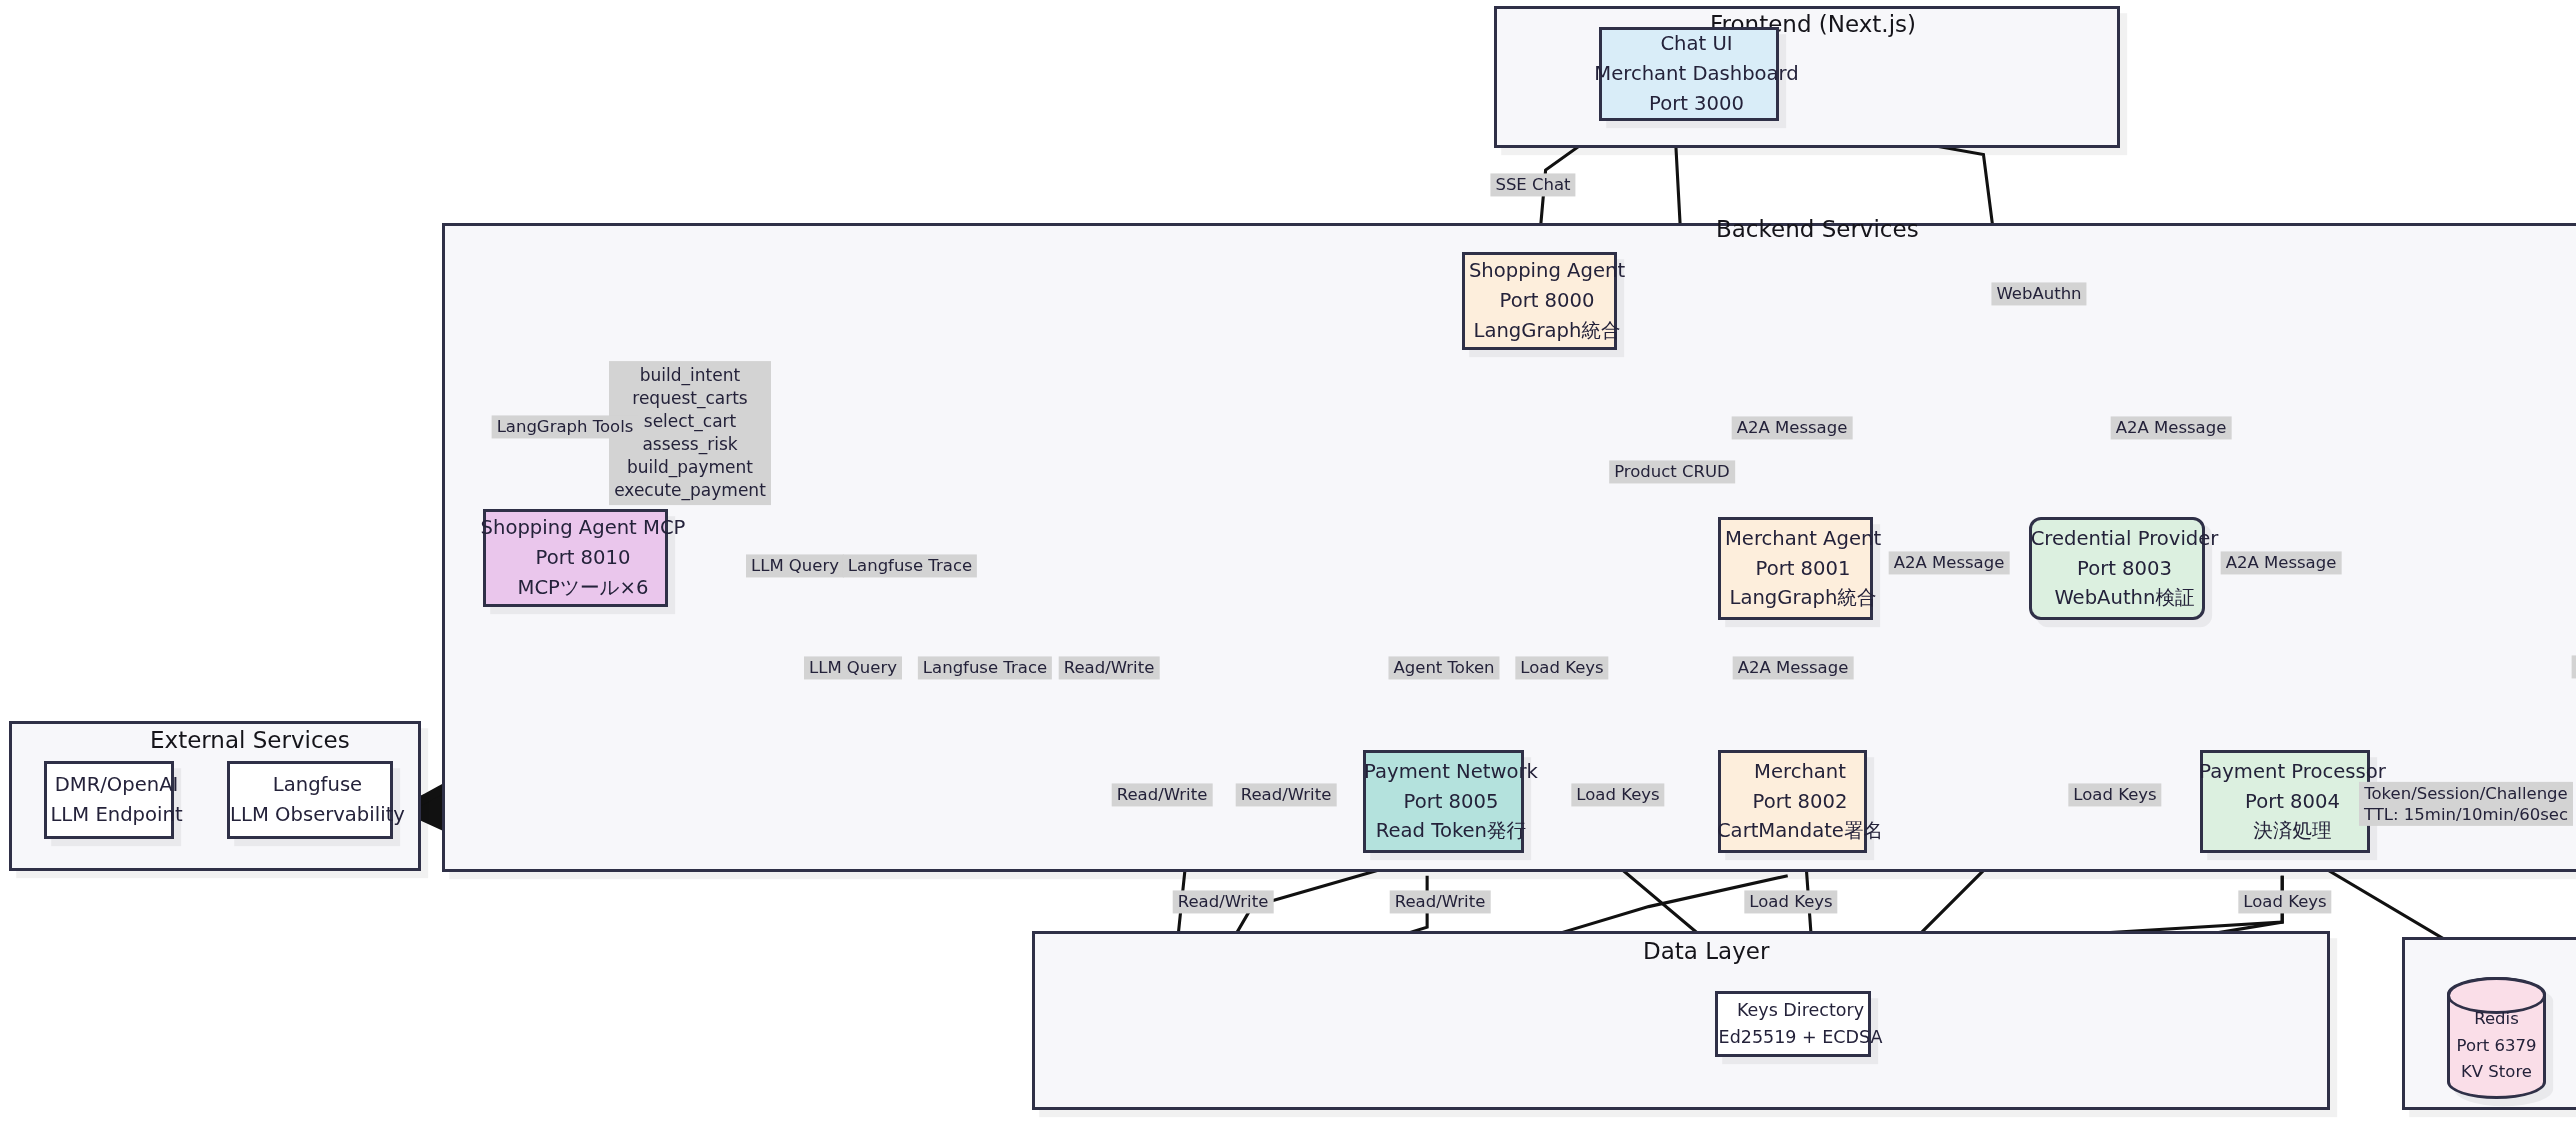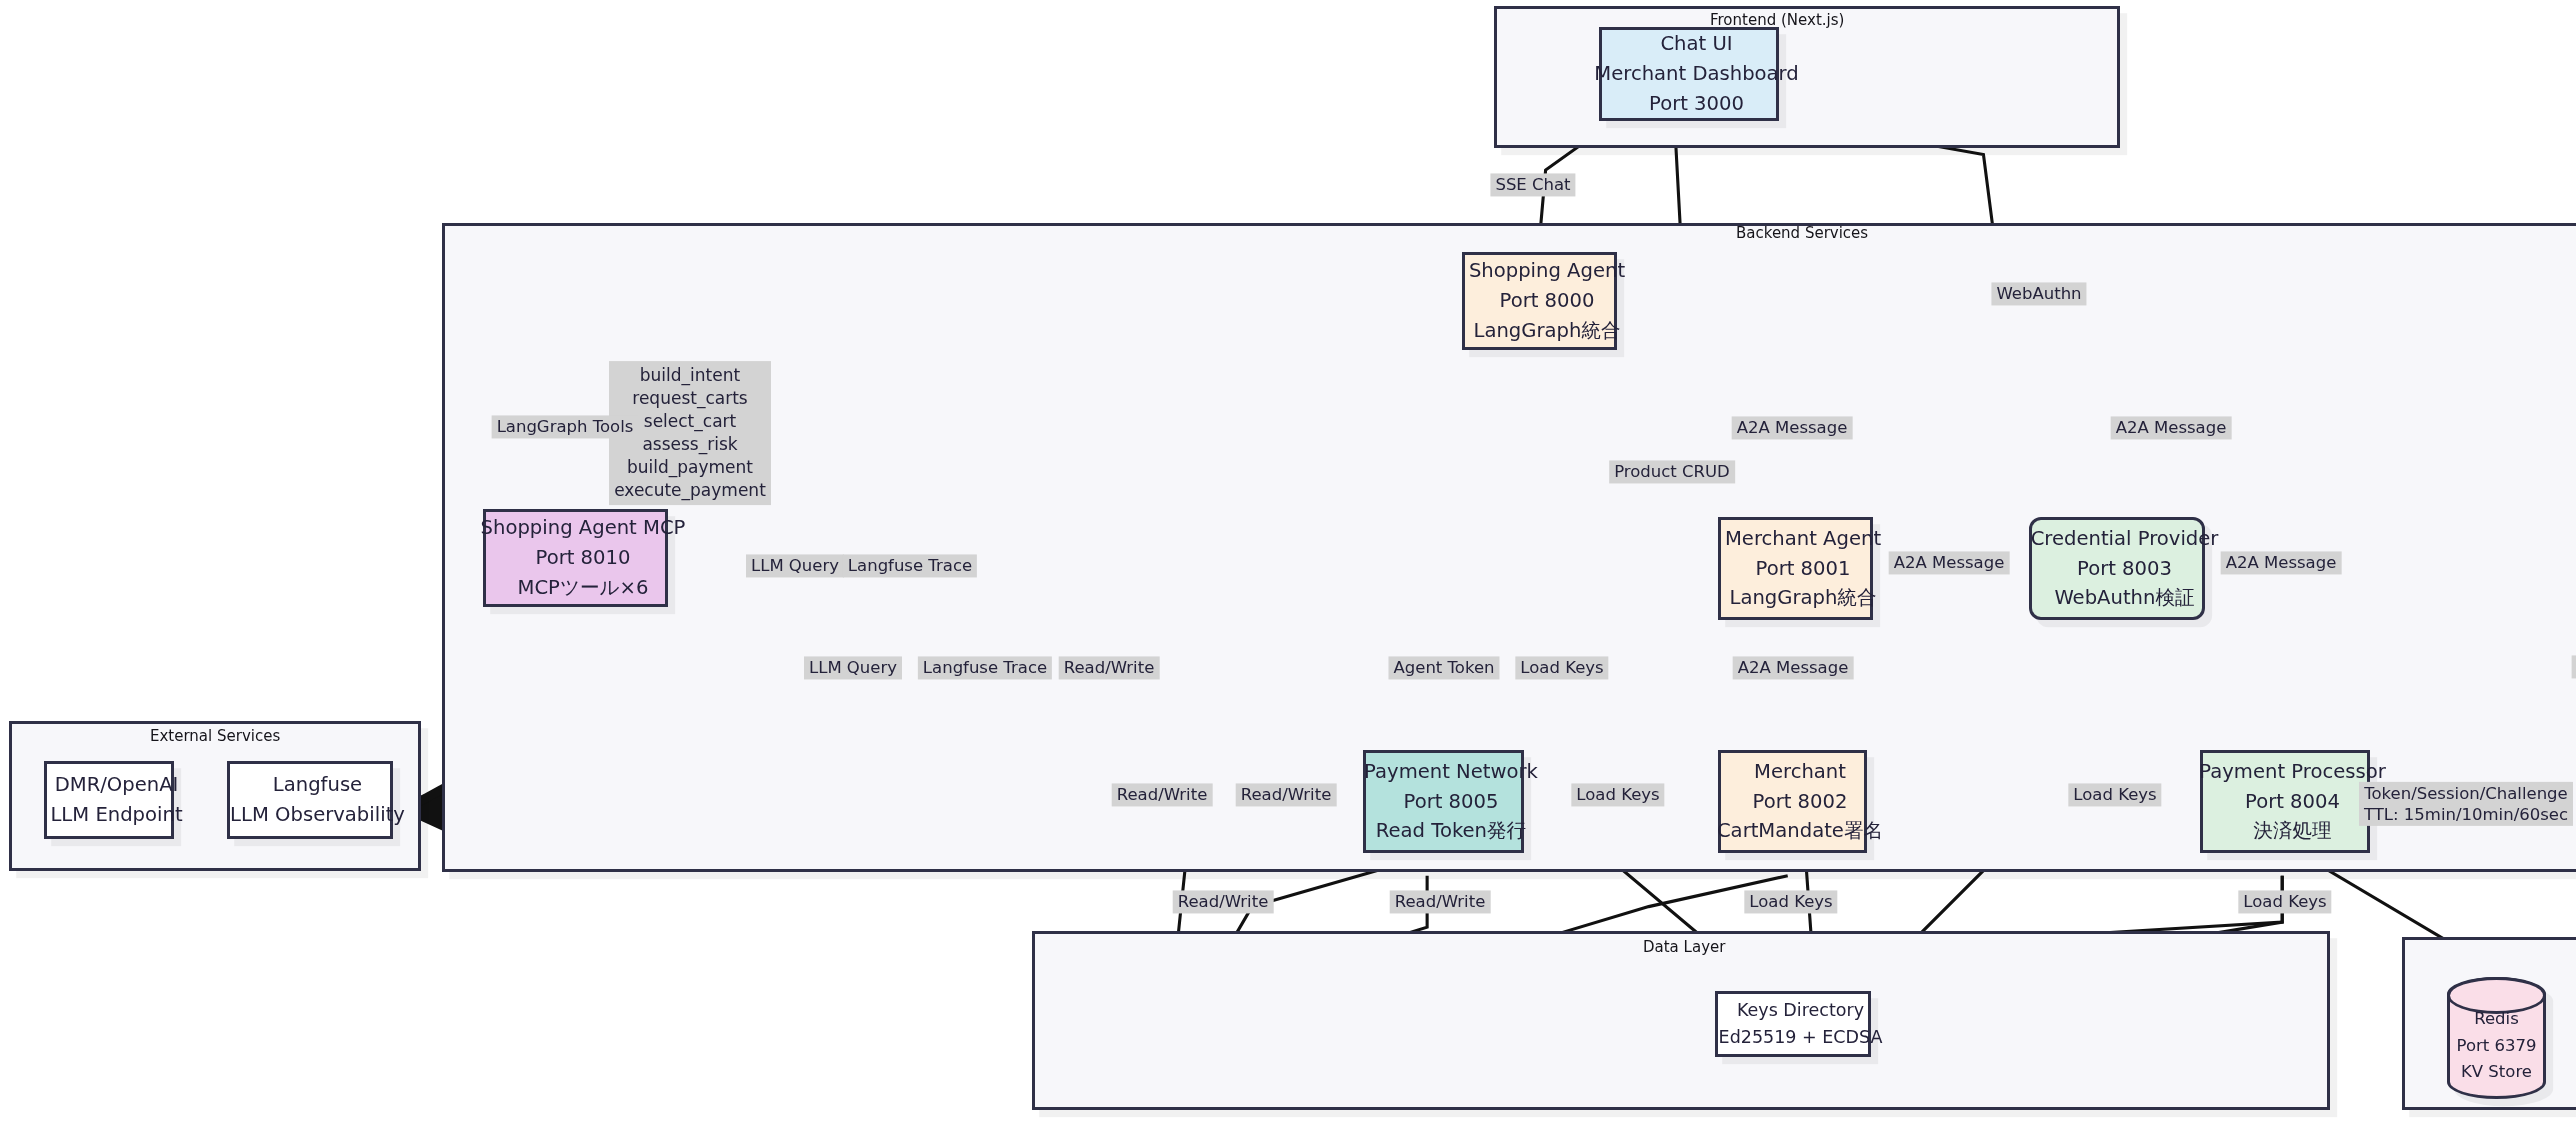--- a/index.html
+++ b/index.html
@@ -2,21 +2,21 @@
 <html style="font-size:8.2px"><head>
 <meta charset="utf-8">
 <style>
   html,body{margin:0;padding:0;background:#ffffff;}
   body{font-family:"DejaVu Sans","Liberation Sans",sans-serif;}
   #stage{position:relative;width:3118px;height:1124px;background:#ffffff;overflow:hidden;}
   svg#wires{position:absolute;left:0;top:0;width:3118px;height:1124px;pointer-events:none;}
 
   .cluster{position:absolute;background:#f7f7fa;border:3.1px solid #2f3047;box-sizing:border-box;
            box-shadow:7.2px 7.2px 0 0 rgba(0,0,0,0.055);}
-  .cluster-title{position:absolute;font-size:15px;color:#15141a;white-space:nowrap;
+  .cluster-title{position:absolute;font-size:23px;color:#15141a;white-space:nowrap;
            font-family:"DejaVu Sans","Liberation Sans",sans-serif;}
 
   .node{position:absolute;box-sizing:border-box;border:3.1px solid #2f3047;
         display:flex;flex-direction:column;align-items:center;justify-content:center;
         color:#24223a;font-size:19.6px;line-height:1.52;text-align:center;
         box-shadow:7.2px 7.2px 0 0 rgba(0,0,0,0.055);padding-left:15px;}
   .node span{display:block;white-space:nowrap;}
 
   .cyl{position:absolute;box-sizing:border-box;color:#24223a;font-size:18.5px;line-height:1.6;
        text-align:center;display:flex;flex-direction:column;align-items:center;justify-content:center;}
@@ -135,21 +135,21 @@
       <path d="M 5760,1440 L 5760,1800 L 5885,1880" marker-end="url(#ah)"></path>
       <path d="M 5920,1440 L 5920,1800 L 5940,1880" marker-end="url(#ah)"></path>
       <path d="M 5990,1500 L 5995,1800 L 5990,1880" marker-end="url(#ah)"></path>
     </g>
   </svg>
 
   <div class="cluster" style="left:1494px;top:6.2px;left:1494px;width:626px;height:142px;"></div>
   <div class="cluster-title" style="left:1710px;top:11.3px;">Frontend (Next.js)</div>
 
   <div class="cluster" style="left:442px;top:223px;width:2658px;height:649px;"></div>
-  <div class="cluster-title" style="left:1716px;top:224px;margin-left:20px;">Backend Services</div>
+  <div class="cluster-title" style="left:1716px;top:216px;">Backend Services</div>
 
   <div class="cluster" style="left:9.3px;top:721px;width:412px;height:150px;"></div>
   <div class="cluster-title" style="left:150px;top:727px;">External Services</div>
 
   <div class="cluster" style="left:1032px;top:931px;width:1298px;height:179px;"></div>
   <div class="cluster-title" style="left:1643px;top:938px;">Data Layer</div>
 
   <div class="cluster" style="left:2402px;top:937px;width:707px;height:173px;"></div>
 
   <div class="node" style="left:1599px;top:27px;width:180px;height:94px;background:#d9edf8;">

